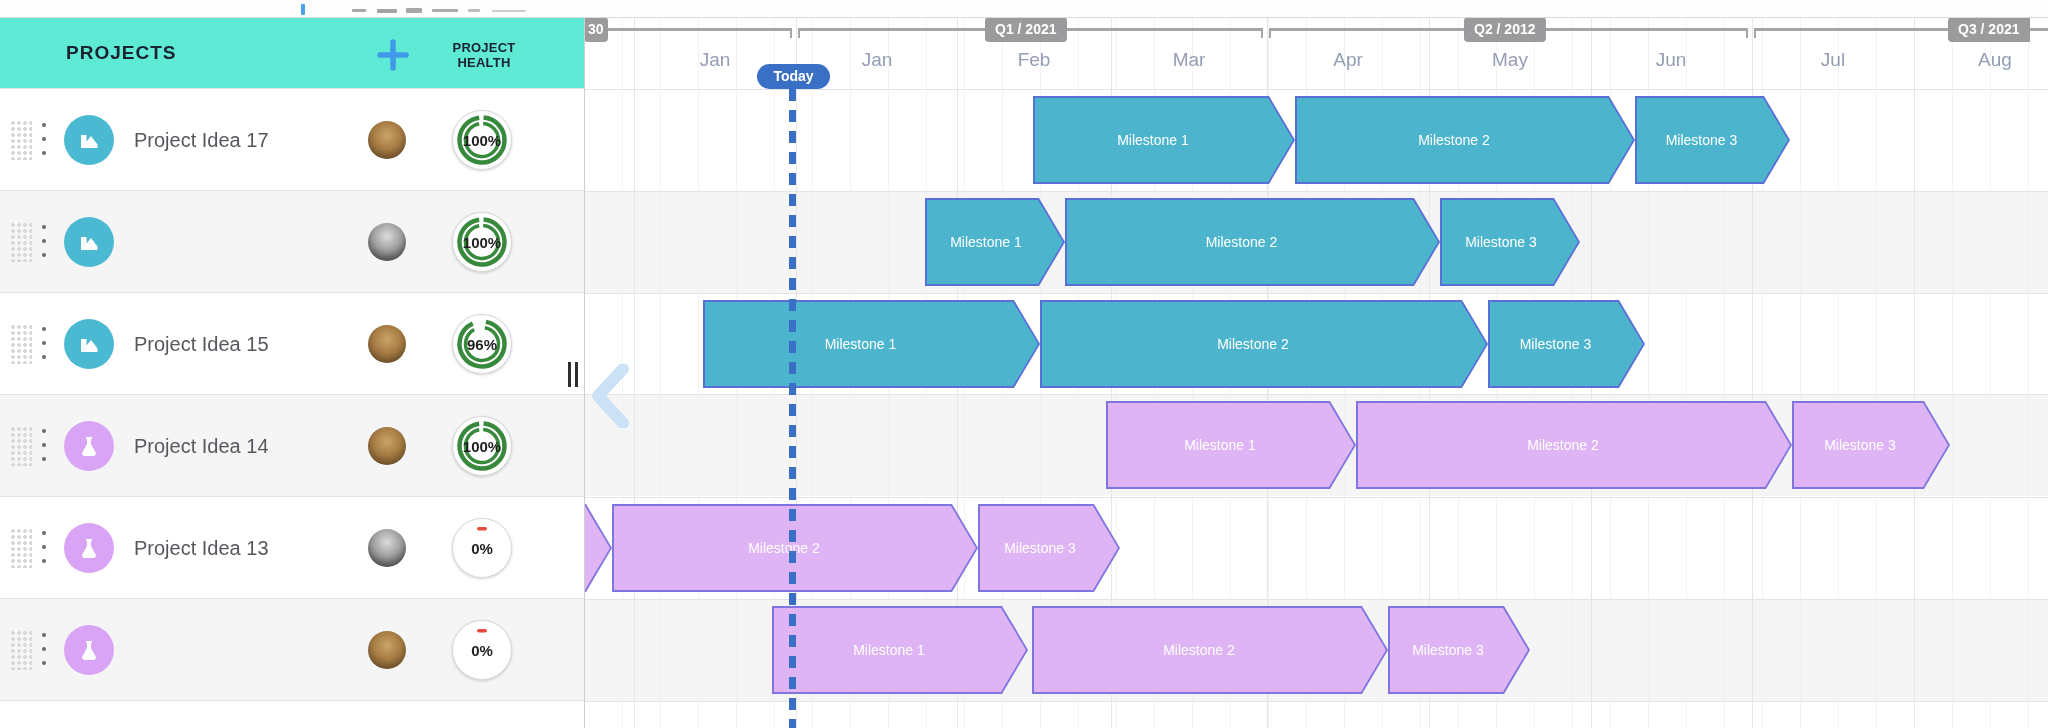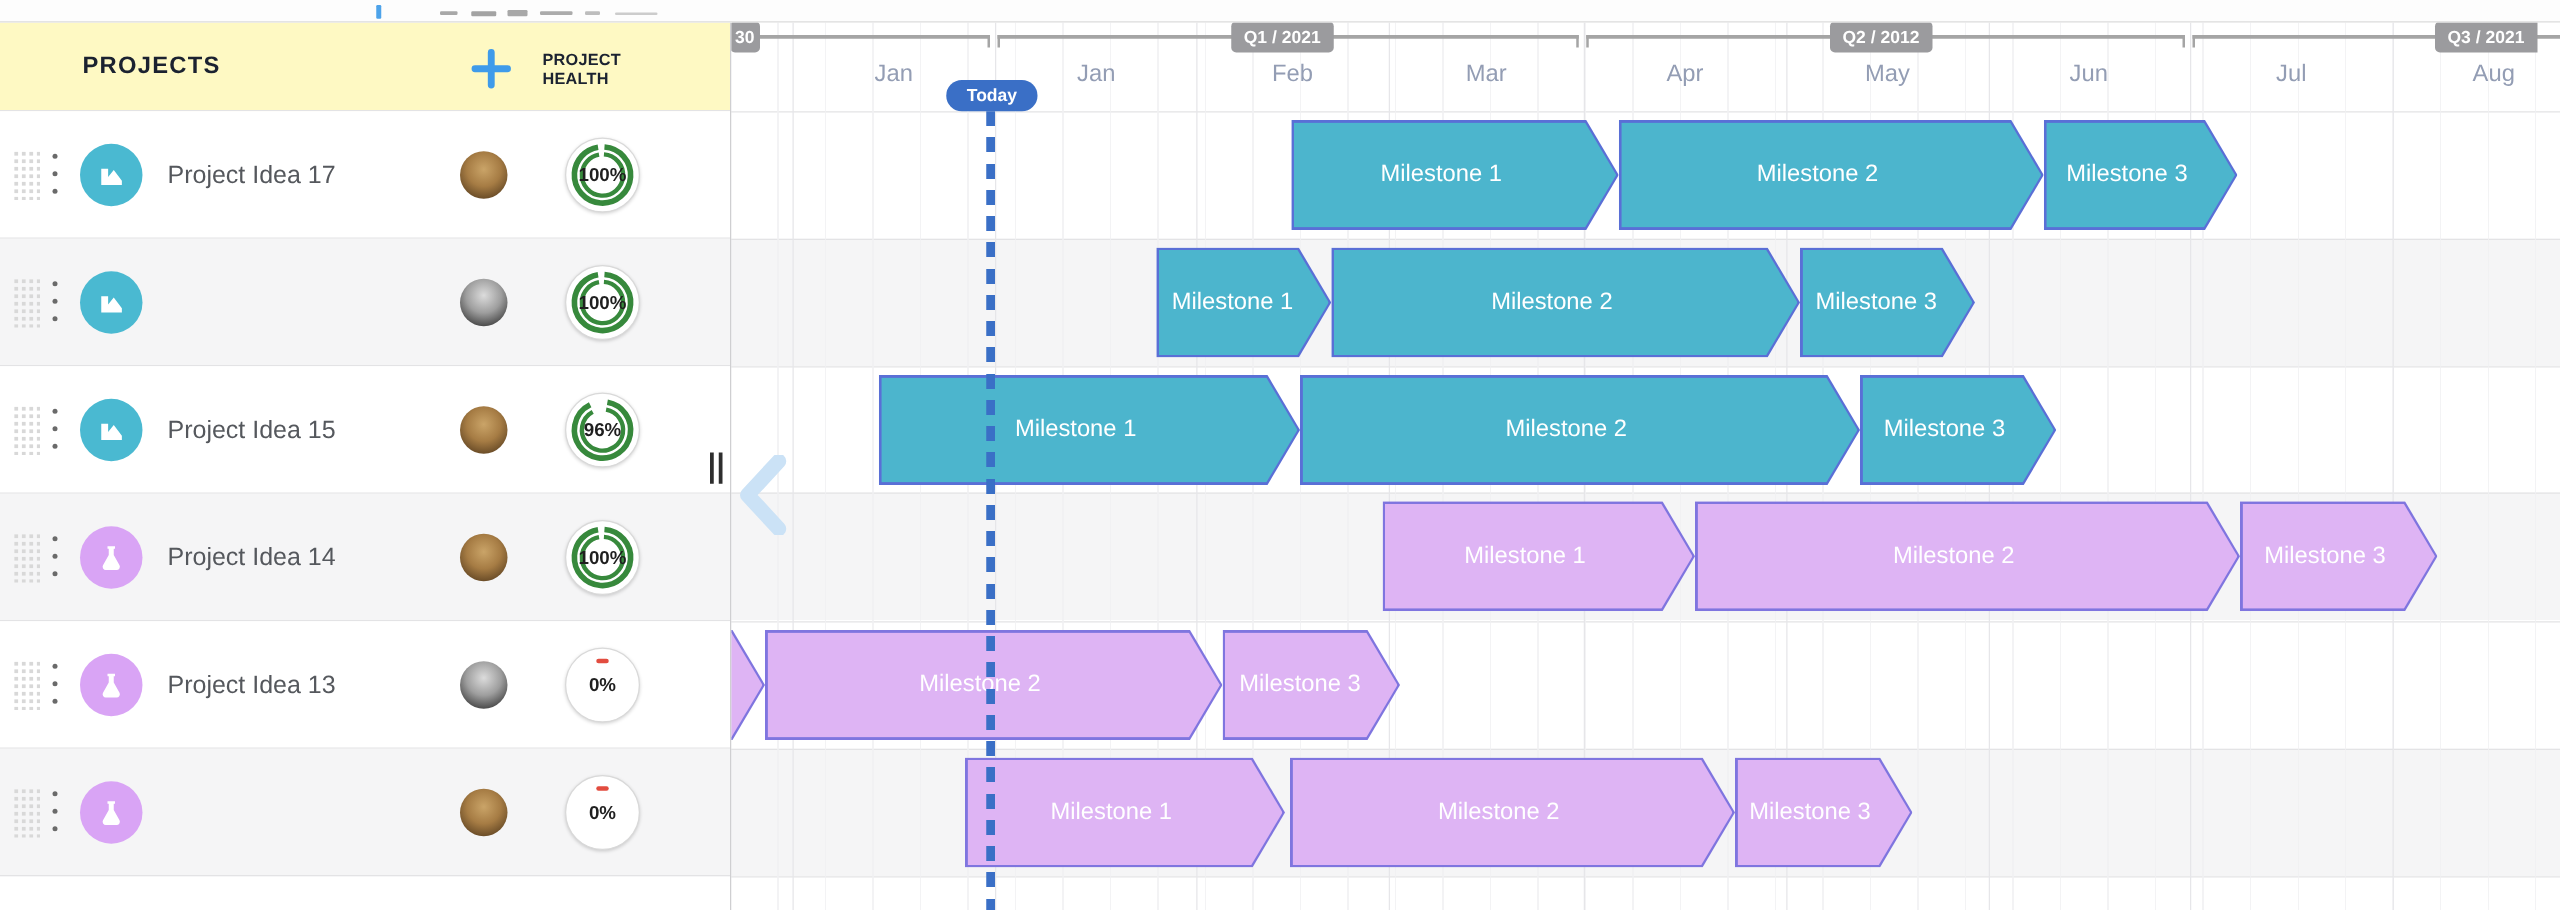--- a/index.html
+++ b/index.html
@@ -38,31 +38,31 @@
   
   .bar { position:absolute; height:88px; z-index:3;
     clip-path:polygon(0 0, calc(100% - 26px) 0, 100% 50%, calc(100% - 26px) 100%, 0 100%); }
   .bar--teal { background:#5a6fd6; }
   .bar--purple { background:#7f75df; }
   .bar__fill { position:absolute; inset:2px;
     clip-path:polygon(0 0, calc(100% - 25px) 0, 100% 50%, calc(100% - 25px) 100%, 0 100%); }
   .bar--teal .bar__fill { background:#4cb5cd; }
   .bar--purple .bar__fill { background:#deb4f4; }
   .bar__label { position:absolute; inset:0; display:flex; align-items:center; justify-content:center;
-    color:#fff; font-size:19px; padding-right:22px; white-space:nowrap; overflow:hidden; }
+    color:#fff; font-size:14px; padding-right:22px; white-space:nowrap; overflow:hidden; }
   .bar__label.wrap { white-space:normal; text-align:center; line-height:1.15; padding:0 26px 0 8px; }
 
   
   .panel { position:absolute; left:0; top:18px; width:585px; height:710px; z-index:10;
     background:#fff; border-right:1px solid #cfcfd1; }
-  .panel-header { position:relative; height:71px; background:#fef9c3; border-bottom:1px solid #e3e3e5; }
+  .panel-header { position:relative; height:71px; background:#5eead4; border-bottom:1px solid #e3e3e5; }
   .panel-title { position:absolute; left:66px; top:24px; font-size:19px; font-weight:bold; color:#1b2230; letter-spacing:1px; }
   .addbtn { position:absolute; left:376px; top:20px; width:34px; height:34px; cursor:pointer; }
   .healthhdr { position:absolute; left:434px; top:22px; width:100px; font-size:13px; font-weight:bold;
-    color:#1b2230; line-height:15px; letter-spacing:.2px; }
+    color:#1b2230; line-height:15px; letter-spacing:.2px;text-align:center; }
 
   .prow { position:relative; height:102px; border-bottom:1px solid #e3e3e5; background:#fff; }
   .prow.alt { background:#f5f5f6; }
   .draghandle { position:absolute; left:10px; top:31px; width:22px; height:40px;
     background-image:radial-gradient(#d8d8d8 1.6px, transparent 1.8px); background-size:6px 6px; cursor:grab; }
   .kebab { position:absolute; left:38px; top:30px; width:12px; height:42px; cursor:pointer; }
   .kebab i { position:absolute; left:4px; width:4px; height:4px; border-radius:50%; background:#6a6a6a; }
   .kebab i:nth-child(1){top:4px} .kebab i:nth-child(2){top:18px} .kebab i:nth-child(3){top:32px}
   .picon { position:absolute; left:64px; top:26px; width:50px; height:50px; border-radius:50%;
     display:flex; align-items:center; justify-content:center; }

